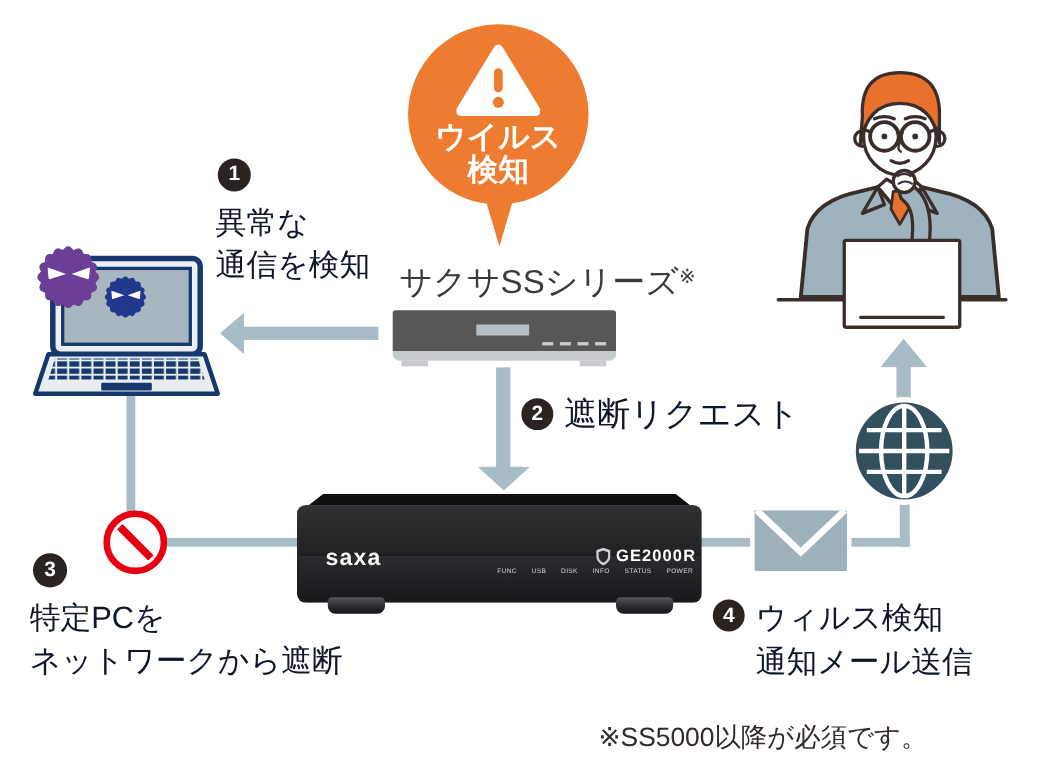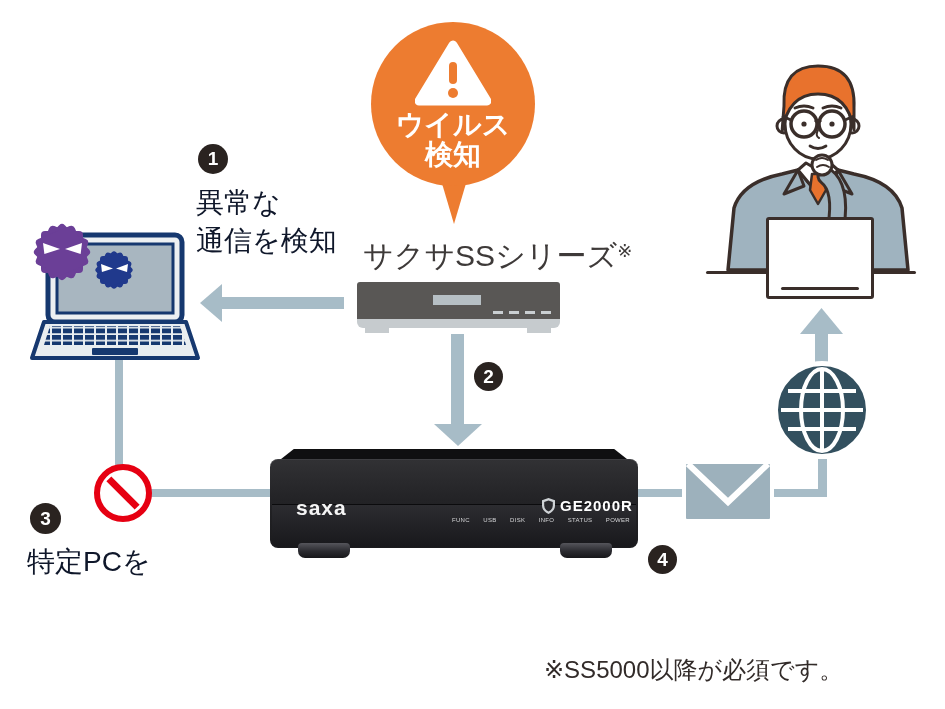--- a/index.html
+++ b/index.html
@@ -230,27 +230,35 @@
       <span>1</span>
     </div>
   <div class="abs step-text" style="left:196px;top:184px;">
     <div>異常な</div>
     <div>通信を検知</div>
   </div>
 
   <div class="abs badge" style="left:474px;top:362px;width:29px;height:29px;">
       <span>2</span>
     </div>
+  <div class="abs step-text" style="left:513px;top:360px;font-size:30px;line-height:34px;">
+    <div>遮断リクエスト</div>
+  </div>
 
   <div class="abs badge" style="left:30px;top:503px;width:31px;height:31px;">
       <span>3</span>
     </div>
   <div class="abs step-text" style="left:27px;top:542px;line-height:39px;">
     <div>特定PCを</div>
+    <div>ネットワークから遮断</div>
   </div>
 
   <div class="abs badge" style="left:648px;top:545px;width:29px;height:29px;">
       <span>4</span>
     </div>
+  <div class="abs step-text" style="left:687px;top:542px;line-height:40px;">
+    <div>ウィルス検知</div>
+    <div>通知メール送信</div>
+  </div>
 
   <div class="abs footnote" style="left:544px;top:654px;">※SS5000以降が必須です。</div>
 
 </div>
 
 </body></html>

